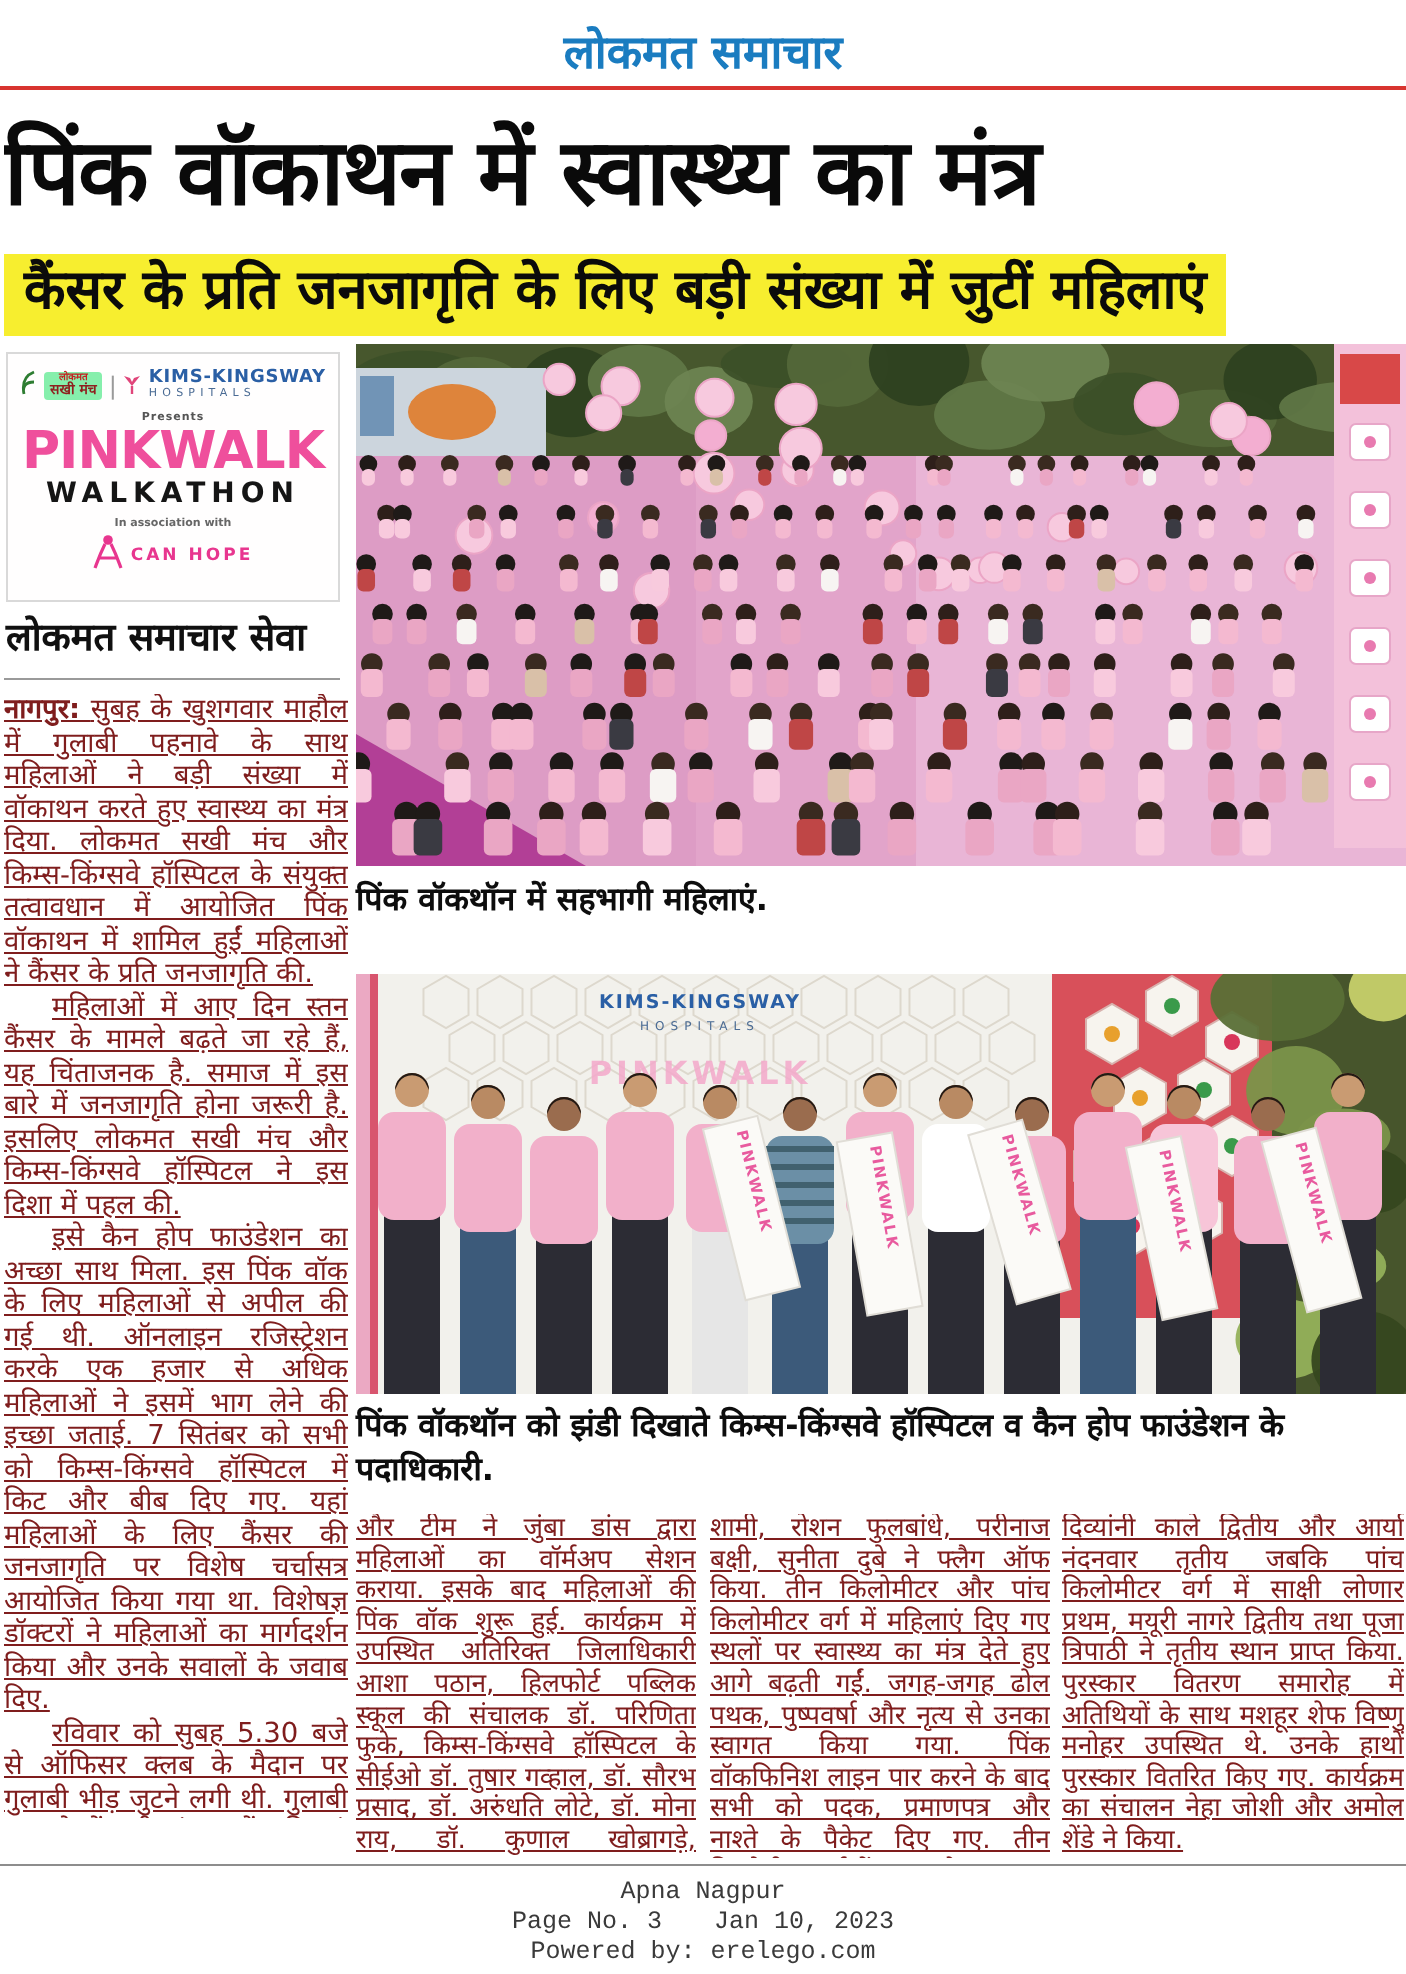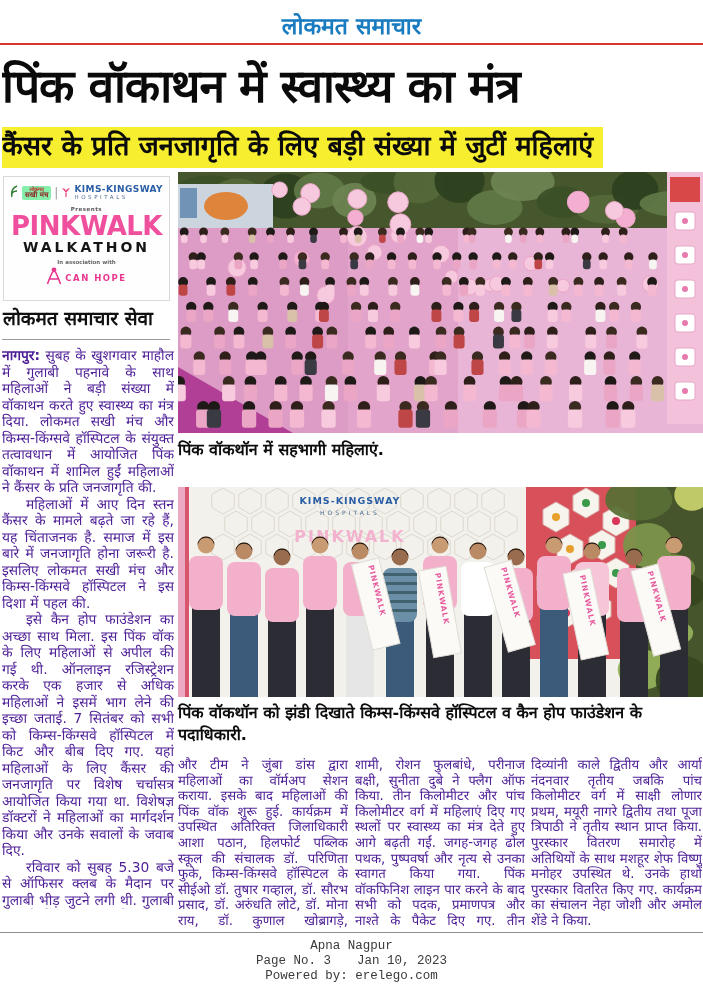--- a/index.html
+++ b/index.html
@@ -7,21 +7,21 @@
         font-family:"DejaVu Sans",sans-serif;}
   
   .masthead{position:absolute;top:9px;left:0;width:703px;text-align:center;
             font-size:23px;font-weight:700;color:#1a7cc0;letter-spacing:0;}
   .red-rule{position:absolute;top:43px;left:0;width:703px;height:2px;background:#d8342f;}
   
   .headline{position:absolute;top:50px;left:2px;width:701px;height:74px;margin:0;
             font-size:46px;line-height:72px;font-weight:800;color:#0a0a0a;
             letter-spacing:-1px;white-space:nowrap;overflow:hidden;}
   .subhead-band{position:absolute;top:127px;left:2px;max-width:660px;
-            background:#f7ee2f;padding:2px 10px 5px 0;
+            background:#f7ee2f;padding:2px 10px 5px 10px;
             font-size:27px;line-height:34px;font-weight:700;color:#0b0b0b;white-space:nowrap;overflow:hidden;}
   
   .poster{position:absolute;top:176px;left:3px;width:167px;height:125px;box-sizing:border-box;
           border:1px solid #d9d9d9;background:#fffefe;text-align:center;overflow:hidden;}
   .logo-row{display:flex;align-items:center;justify-content:center;gap:3px;margin-top:6px;}
   .sakhi-box{background:#86efac;border-radius:2px;padding:1px 3px;line-height:1;}
   .sakhi-top{display:block;font-size:5px;font-weight:700;color:#c42222;}
   .sakhi-bot{display:block;font-size:7px;font-weight:800;color:#8f1f1f;}
   .logo-pipe{color:#9a9a9a;font-size:12px;}
   .kims-wrap{text-align:left;line-height:1;}
@@ -30,21 +30,21 @@
   .presents{font-size:5.5px;font-weight:700;color:#555;margin-top:4px;letter-spacing:.5px;}
   .pinkwalk{font-size:26px;font-weight:800;color:#ef4f9c;line-height:1.05;letter-spacing:-.5px;margin-top:1px;}
   .walkathon{font-size:14px;font-weight:800;color:#151515;letter-spacing:3px;line-height:1.1;}
   .assoc{font-size:5.5px;font-weight:700;color:#666;margin-top:3px;}
   .canhope{display:flex;align-items:center;justify-content:center;gap:3px;margin-top:1px;}
   .canhope-label{font-size:8.5px;font-weight:700;color:#e8368f;letter-spacing:1.5px;}
   
   .byline{position:absolute;top:305px;left:3px;width:170px;font-size:19px;font-weight:700;color:#101010;}
   .byline-rule{position:absolute;top:339px;left:2px;width:168px;height:1px;background:#9a9a9a;}
   
-  .col{position:absolute;text-align:justify;color:#4c1d95;overflow:hidden;}
+  .col{position:absolute;text-align:justify;color:#7f1d1d;overflow:hidden;text-decoration:underline;}
   .col p{margin:0;}
   .col p.ind{text-indent:24px;}
   .col1{top:347px;left:2px;width:172px;height:562px;font-size:13.8px;line-height:16.5px;}
   .dateline{font-weight:700;}
   .bcol{top:757px;height:172px;font-size:13.2px;line-height:15.6px;}
   .col2{left:178px;width:170px;}
   .col3{left:355px;width:170px;}
   .col4{left:531px;width:171px;}
   
   .photo1{position:absolute;top:172px;left:178px;width:525px;height:261px;margin:0;}

